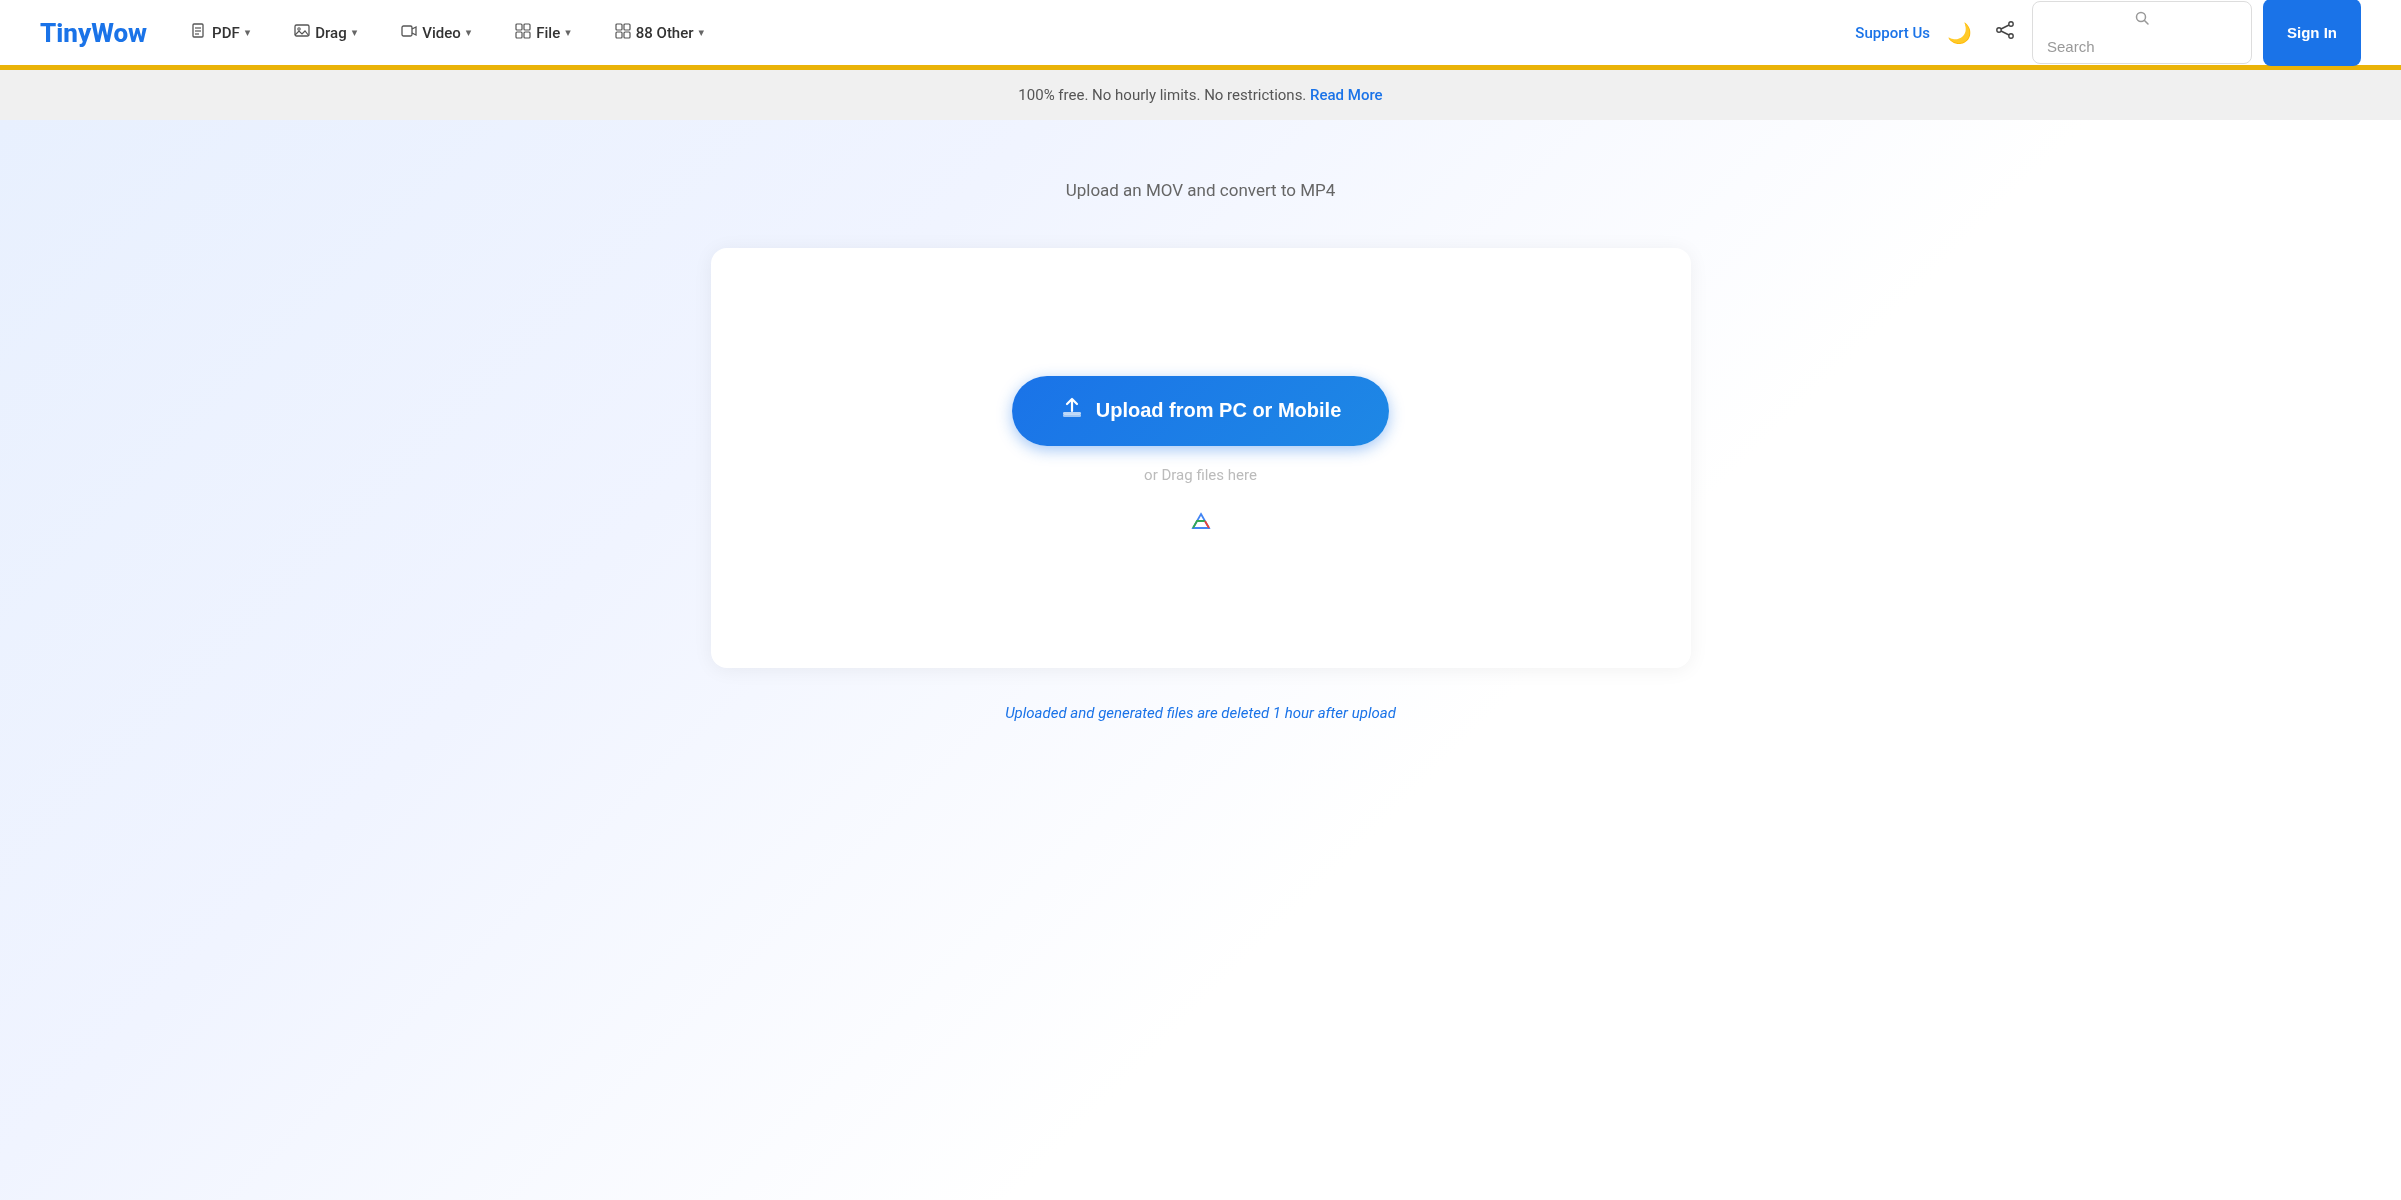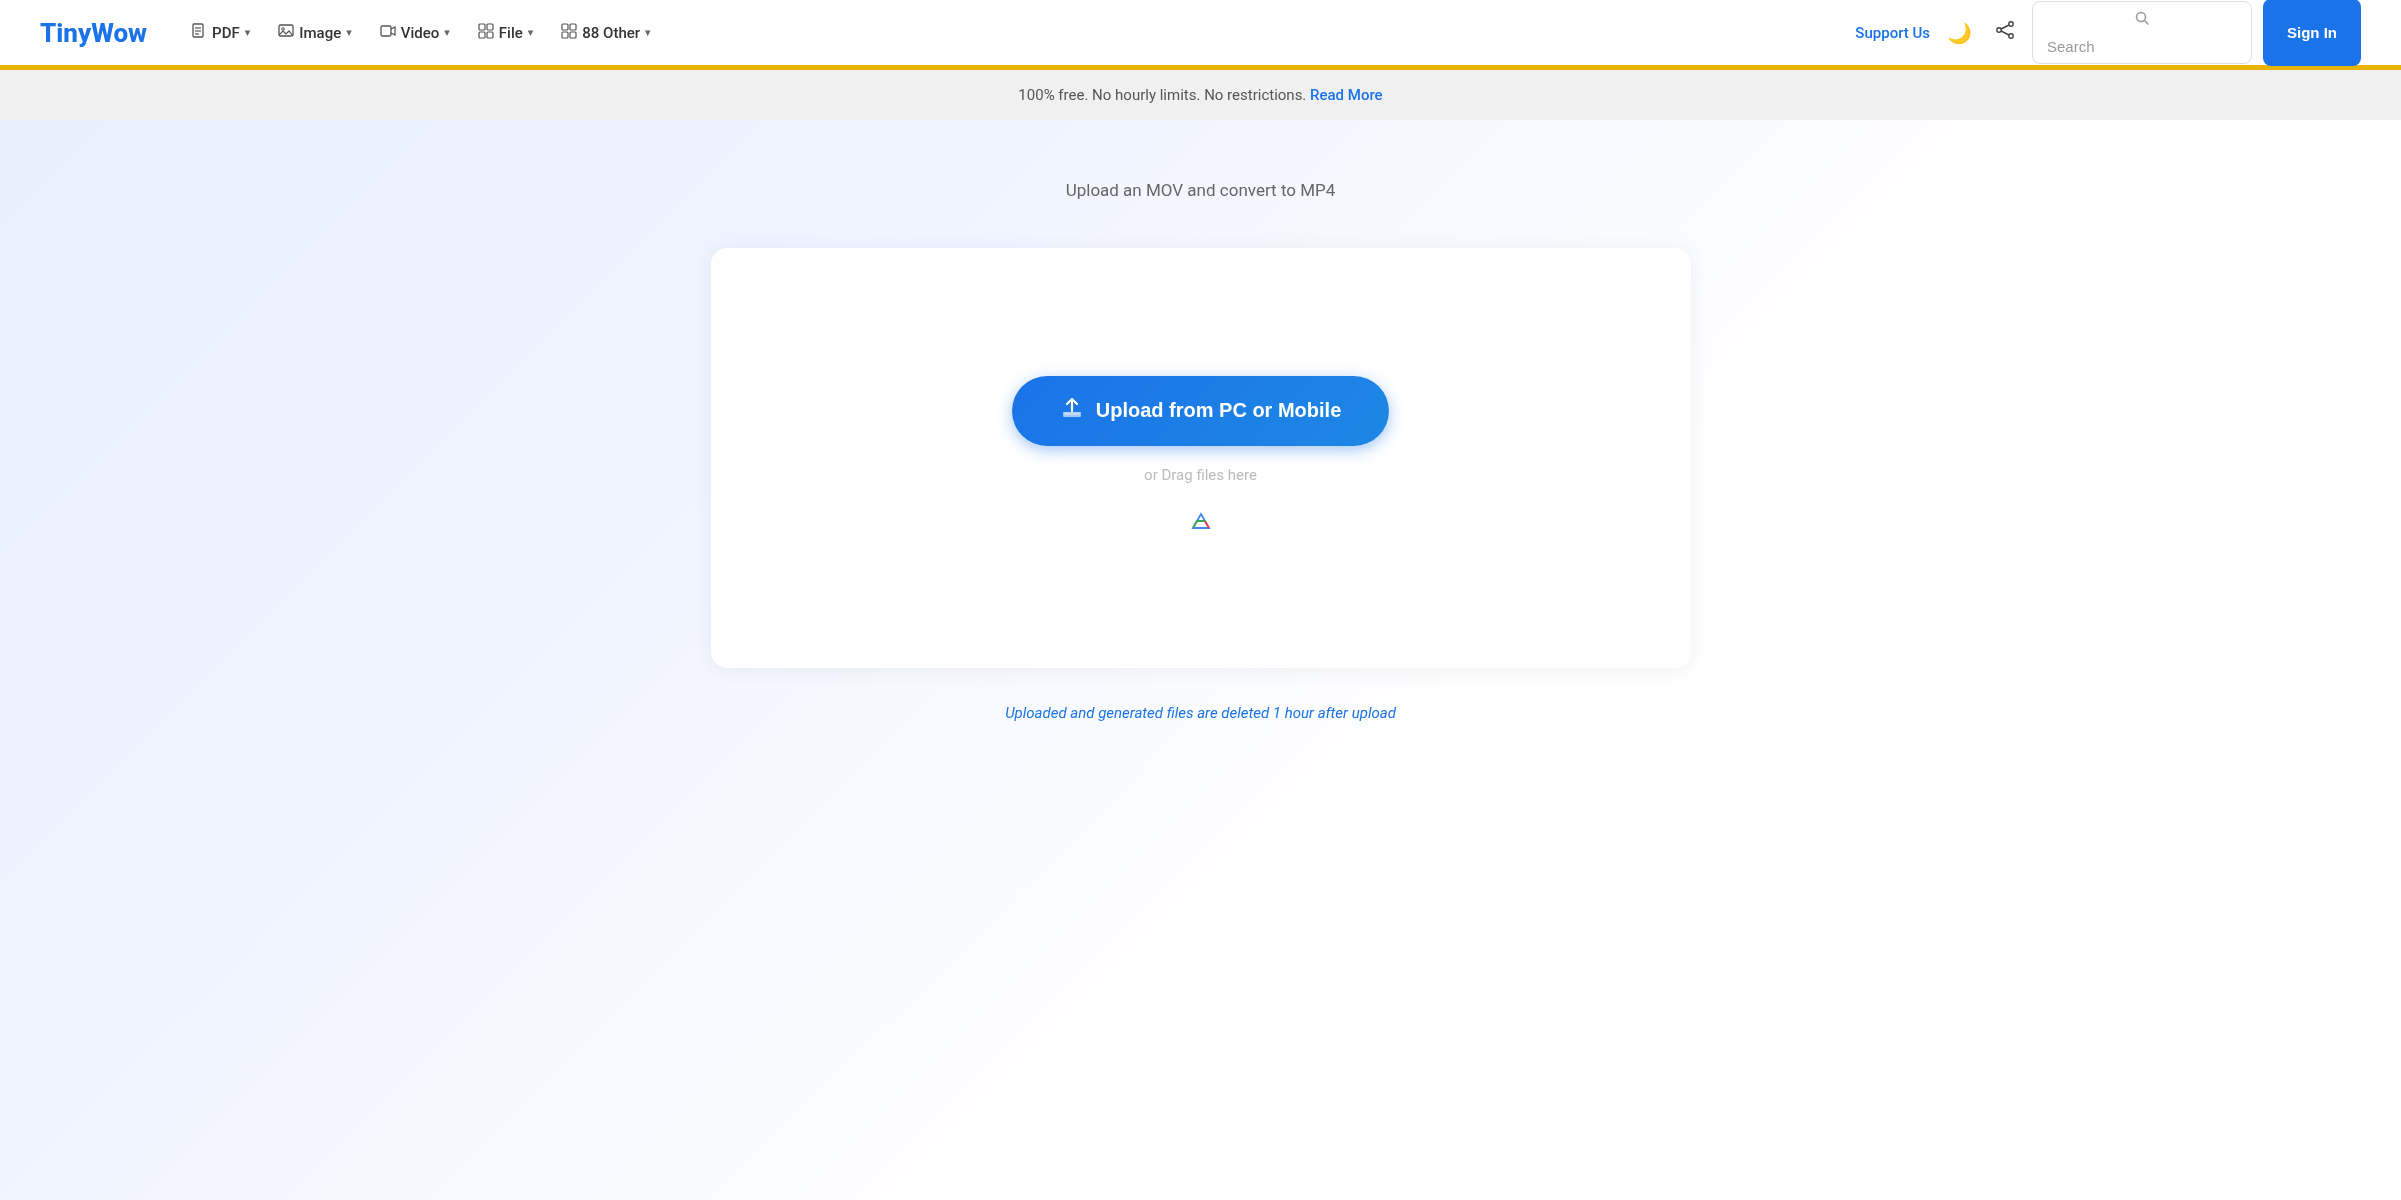--- a/index.html
+++ b/index.html
@@ -22,21 +22,21 @@
       font-weight: 800;
       margin-right: 32px;
       text-decoration: none;
       color: #000;
       flex-shrink: 0;
     }
     .logo span { color: #1a73e8; }
     .nav {
       display: flex;
       align-items: center;
-      gap: 4px;
+      gap: 20px;
       flex: 1;
     }
     .nav-item {
       display: flex;
       align-items: center;
       gap: 5px;
       padding: 8px 12px;
       border-radius: 6px;
       cursor: pointer;
       font-size: 15px;
@@ -208,21 +208,21 @@
     </div>
 
     <div class="nav-item">
       <span class="nav-icon">
         <svg width="16" height="16" viewBox="0 0 16 16" fill="none" xmlns="http://www.w3.org/2000/svg">
           <rect x="1" y="2" width="14" height="11" rx="1.5" stroke="#555" stroke-width="1.3" fill="none"></rect>
           <circle cx="5" cy="6" r="1.2" stroke="#555" stroke-width="1.1" fill="none"></circle>
           <polyline points="1,12 5,8 8,11 11,8 15,13" stroke="#555" stroke-width="1.2" fill="none"></polyline>
         </svg>
       </span>
-      <span>Image</span>
+      <span>Drag</span>
       <span class="chevron">▾</span>
     </div>
 
     <div class="nav-item">
       <span class="nav-icon">
         <svg width="16" height="16" viewBox="0 0 16 16" fill="none" xmlns="http://www.w3.org/2000/svg">
           <rect x="1" y="3" width="10" height="10" rx="1.5" stroke="#555" stroke-width="1.3" fill="none"></rect>
           <polyline points="11,6 15,4 15,12 11,10" stroke="#555" stroke-width="1.3" fill="none"></polyline>
         </svg>
       </span>

